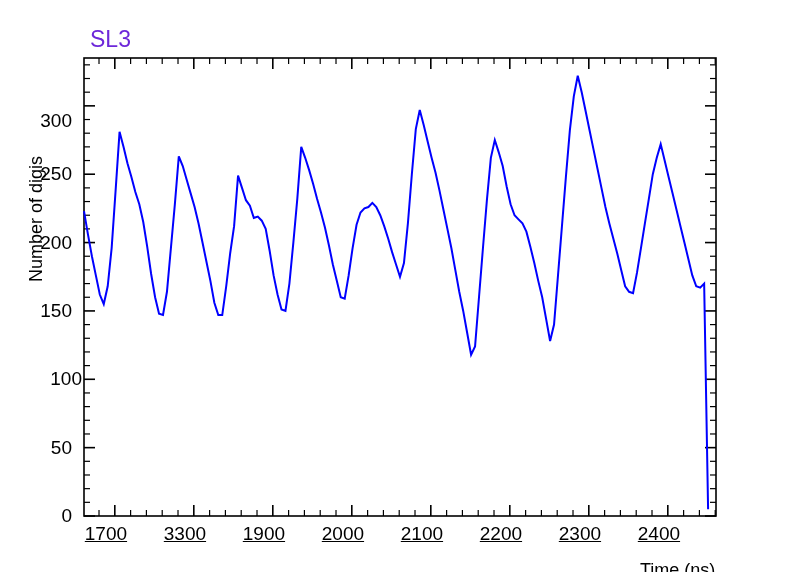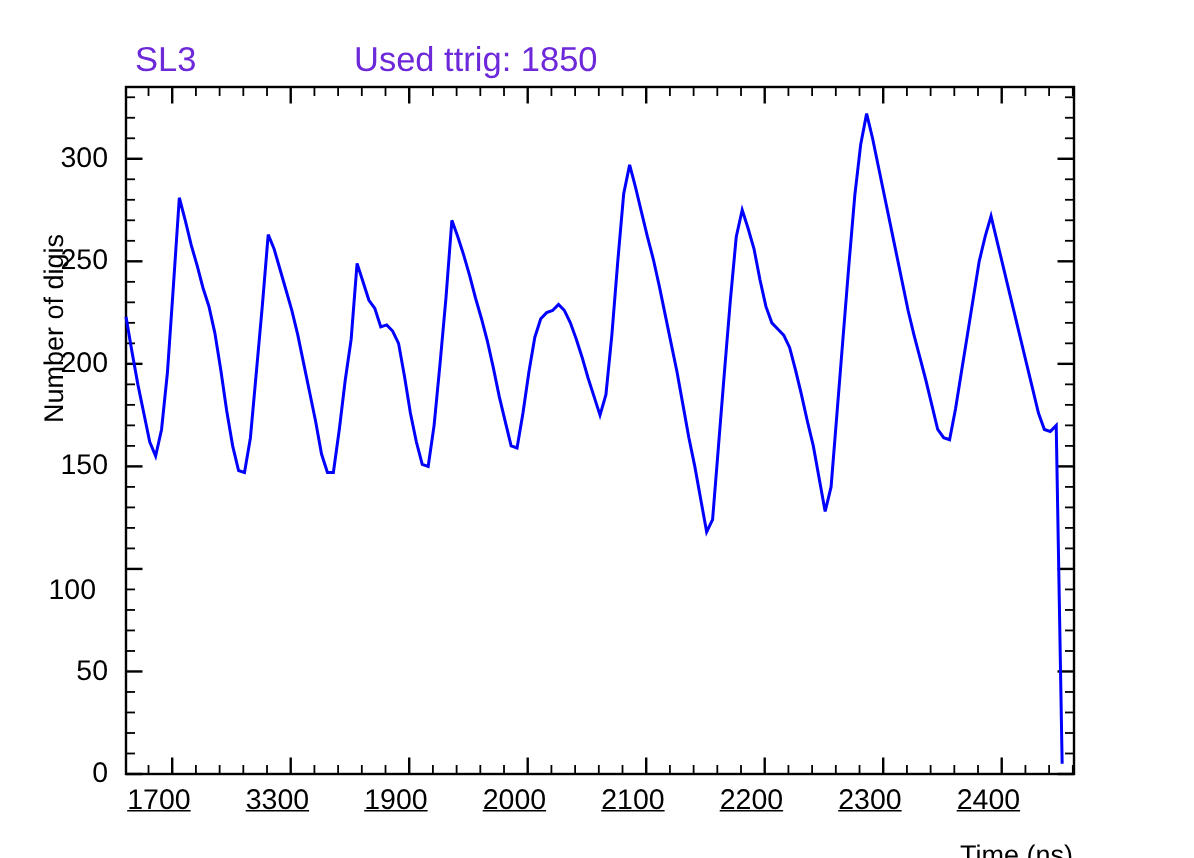--- a/index.html
+++ b/index.html
@@ -65,21 +65,20 @@
   }
   .ytl { text-align: right; }
   .xtl { text-align: left; text-decoration: underline; }
 </style>
 </head>
 <body>
 
 <div id="root">
 
   <div class="hdr" id="hdr-left">SL3</div>
-  <div class="hdr" id="hdr-center">Used ttrig: 1850</div>
 
   <div id="ylabel">Number of digis</div>
   <div id="xlabel">Time (ns)</div>
 
   <svg id="plot" width="796" height="572">
     <g id="frame-group">
         <rect x="84" y="58" width="632" height="458" fill="none" stroke="#000000" stroke-width="1.6"></rect>
       </g>
     <g id="ticks-group">
         <line x1="99.01" y1="516" x2="99.01" y2="510" stroke="#000000" stroke-width="1.2"></line>
@@ -240,20 +239,20 @@
       <div class="tl xtl" style="left: 84.81px; top: 524px; width: 60px;">1700</div>
       <div class="tl xtl" style="left: 163.81px; top: 524px; width: 60px;">3300</div>
       <div class="tl xtl" style="left: 242.81px; top: 524px; width: 60px;">1900</div>
       <div class="tl xtl" style="left: 321.81px; top: 524px; width: 60px;">2000</div>
       <div class="tl xtl" style="left: 400.81px; top: 524px; width: 60px;">2100</div>
       <div class="tl xtl" style="left: 479.81px; top: 524px; width: 60px;">2200</div>
       <div class="tl xtl" style="left: 558.81px; top: 524px; width: 60px;">2300</div>
       <div class="tl xtl" style="left: 637.81px; top: 524px; width: 60px;">2400</div>
       <div class="tl ytl" style="left: 10px; top: 506px; width: 62px;">0</div>
       <div class="tl ytl" style="left: 10px; top: 437.642px; width: 62px;">50</div>
-      <div class="tl ytl" style="left: 2px; top: 369.284px; width: 62px; margin-top: 15px;">100</div>
+      <div class="tl ytl" style="left: 20px; top: 369.284px; width: 62px;">100</div>
       <div class="tl ytl" style="left: 10px; top: 300.925px; width: 62px;">150</div>
       <div class="tl ytl" style="left: 10px; top: 232.567px; width: 62px;">200</div>
       <div class="tl ytl" style="left: 10px; top: 164.209px; width: 62px;">250</div>
-      <div class="tl ytl" style="left: 10px; top: 96px; width: 62px;">300</div>
+      <div class="tl ytl" style="left: 10px; top: 111px; width: 62px;">300</div>
     </div>
 
 </div>
 
 </body></html>

